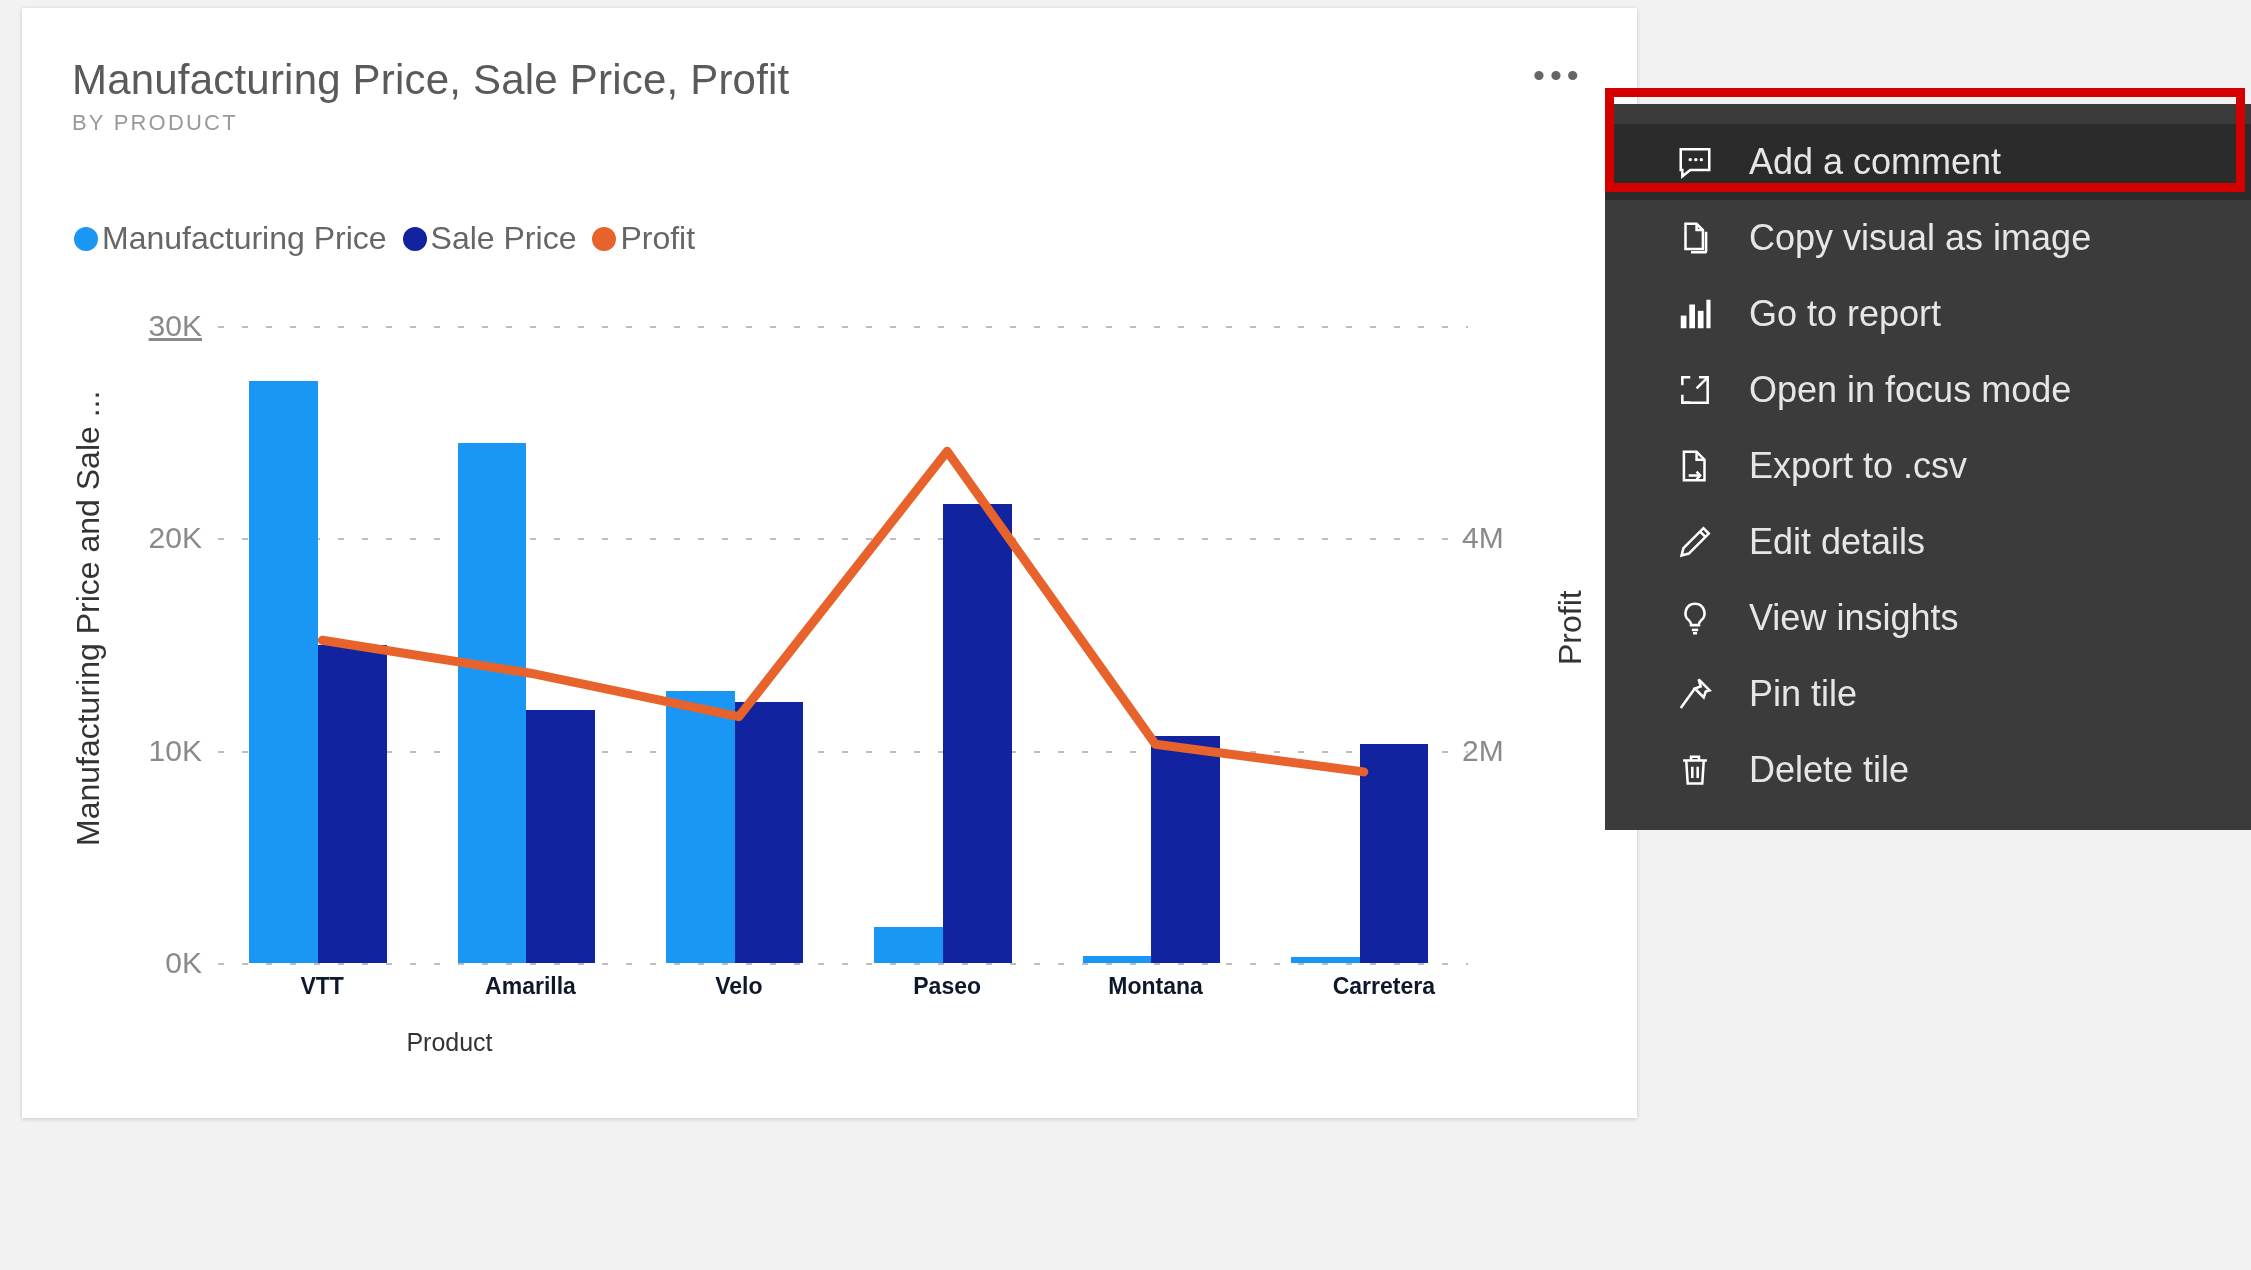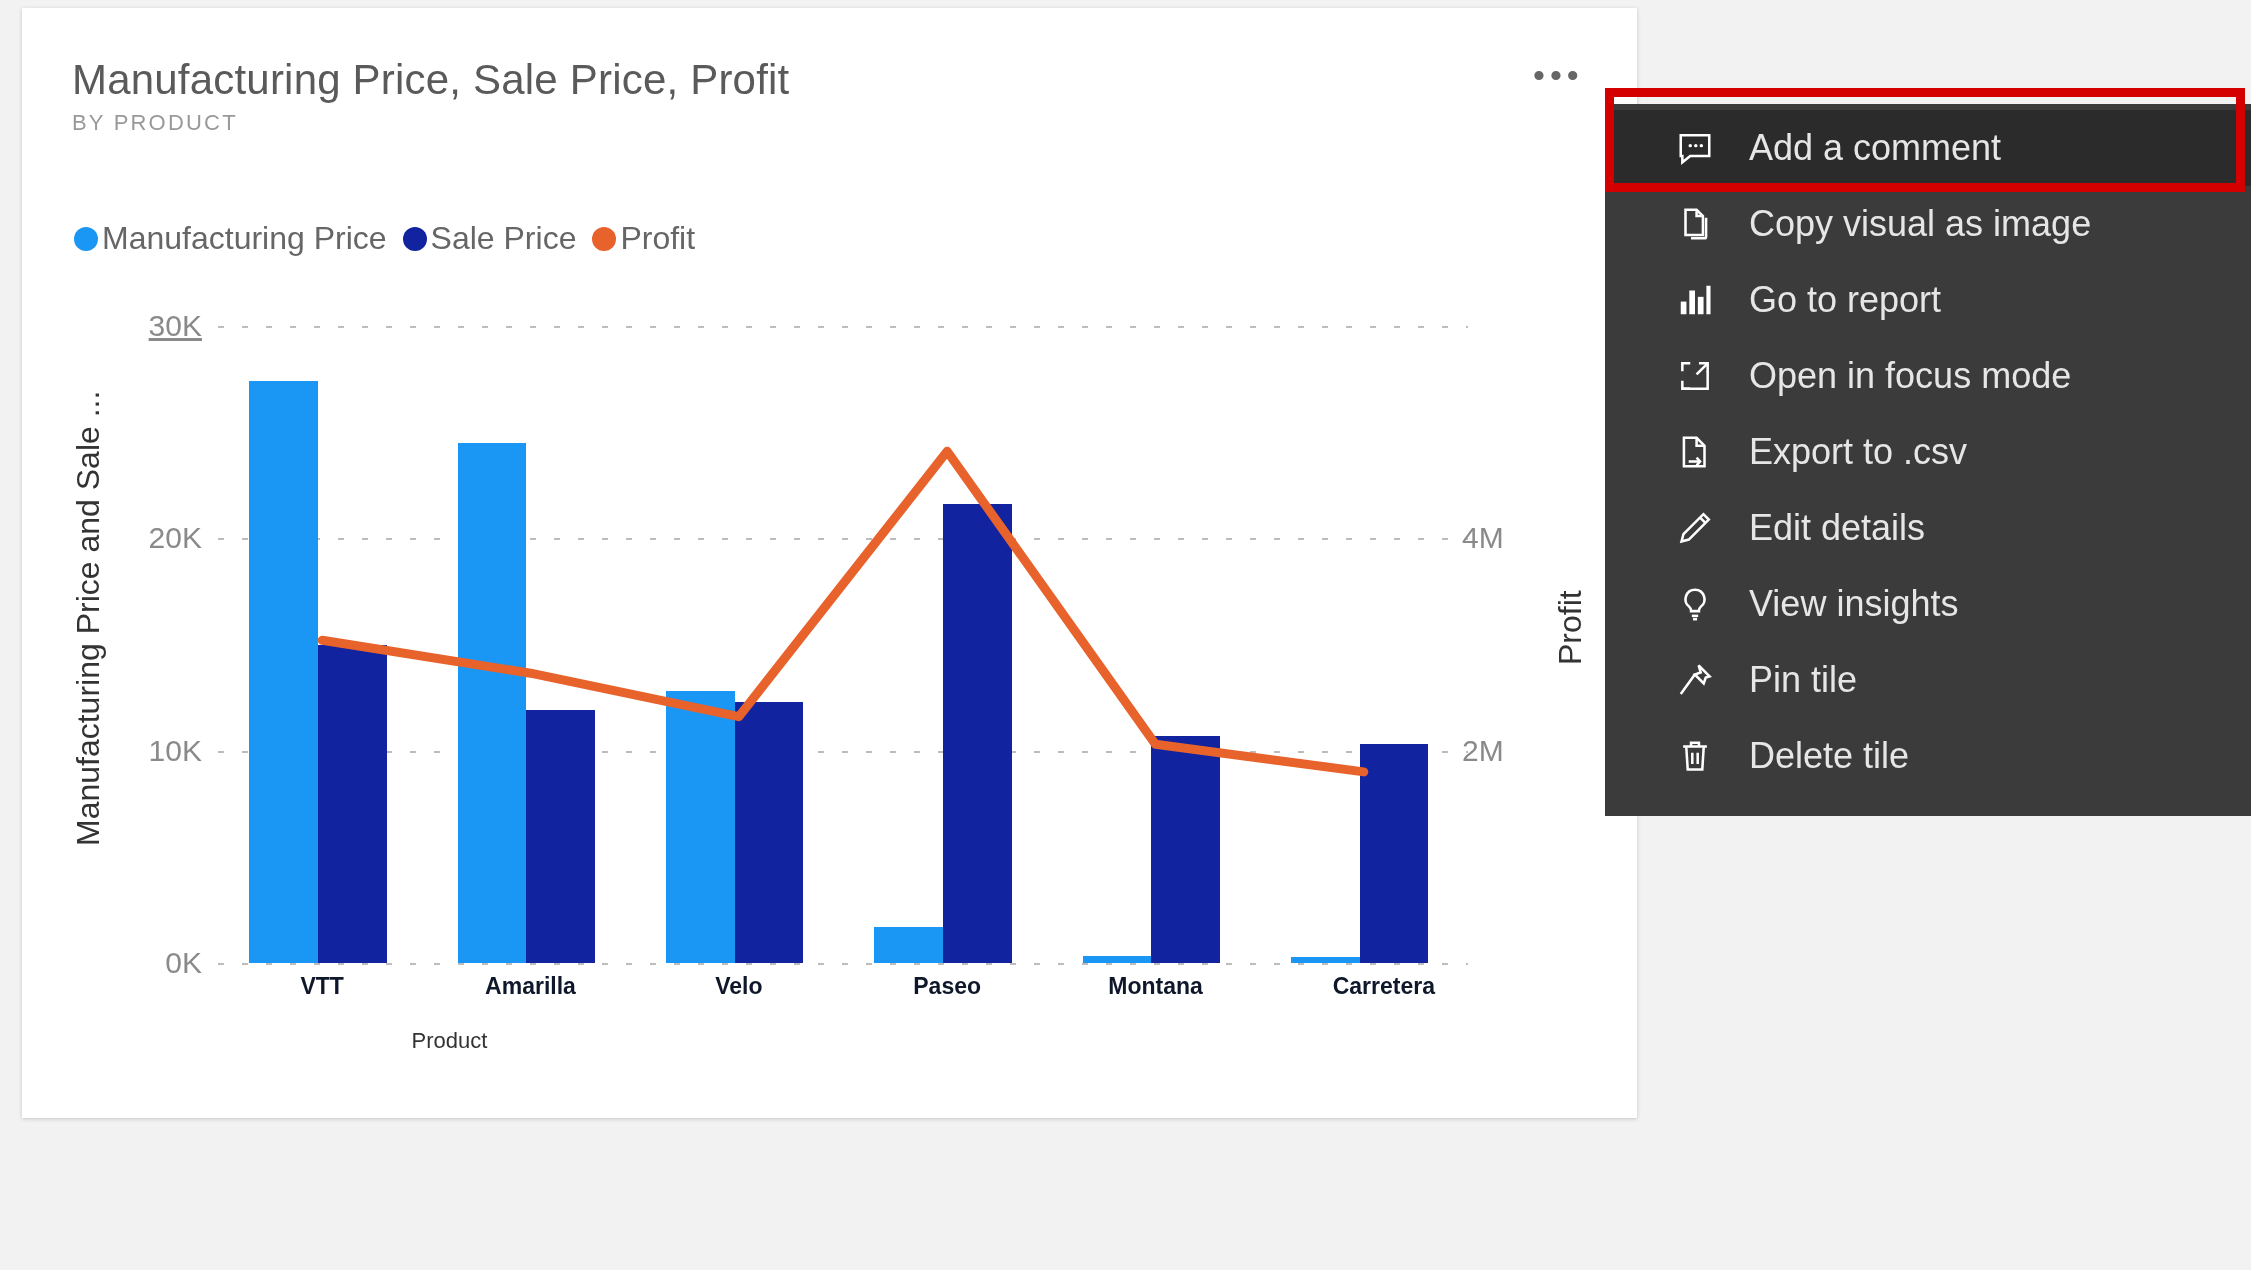--- a/index.html
+++ b/index.html
@@ -47,21 +47,21 @@
     font-size:32px;color:#333;text-align:center;white-space:nowrap;
     overflow:hidden;
   }
   #y2-axis-title{
     position:absolute;left:1530px;top:520px;width:40px;height:200px;
     writing-mode:vertical-rl;transform:rotate(180deg);
     font-size:32px;color:#333;text-align:center;white-space:nowrap;
   }
   #x-axis-title{
     position:absolute;left:0;right:0;top:1020px;text-align:center;
-    font-size:22px;color:#333;
+    font-size:25px;color:#333;
   }
   #x-axis-title span{margin-left:-760px;}
   .ytick{position:absolute;right:0;font-size:30px;color:#8a8a8a;transform:translateY(-50%);}
   #ylabels{position:absolute;left:100px;top:0;width:80px;height:1110px;}
   #y2labels{position:absolute;left:1440px;top:0;width:90px;height:1110px;}
   .y2tick{position:absolute;left:0;font-size:30px;color:#8a8a8a;transform:translateY(-50%);}
   .gridline{
     position:absolute;left:196px;width:1250px;height:2px;
     background-image:linear-gradient(to right,#bdbdbd 0 6px,transparent 6px 24px);
     background-size:24px 2px;
@@ -72,21 +72,21 @@
   .bar.sale{background:#11239e;}
   .xlabel{
     position:absolute;top:965px;font-size:23px;color:#0f172a;
     text-align:center;transform:translateX(-50%);white-space:nowrap;font-weight:bold;
   }
   #profit-svg{position:absolute;left:196px;top:318px;width:1250px;height:637px;overflow:visible;}
   
   #context-menu{
     position:absolute;left:1605px;top:104px;width:646px;
     background:#3b3b3b;
-    padding:6px 0 22px 0;
+    padding:20px 0 22px 0;
     z-index:20;
   }
   .menu-item{
     display:flex;align-items:center;height:76px;padding-left:62px;
     color:#e6e6e6;font-size:36px;cursor:pointer;
   }
   .menu-item .mi-icon{
     width:56px;height:46px;margin-right:26px;flex:0 0 56px;
     display:flex;align-items:center;justify-content:center;color:#ffffff;
   }

